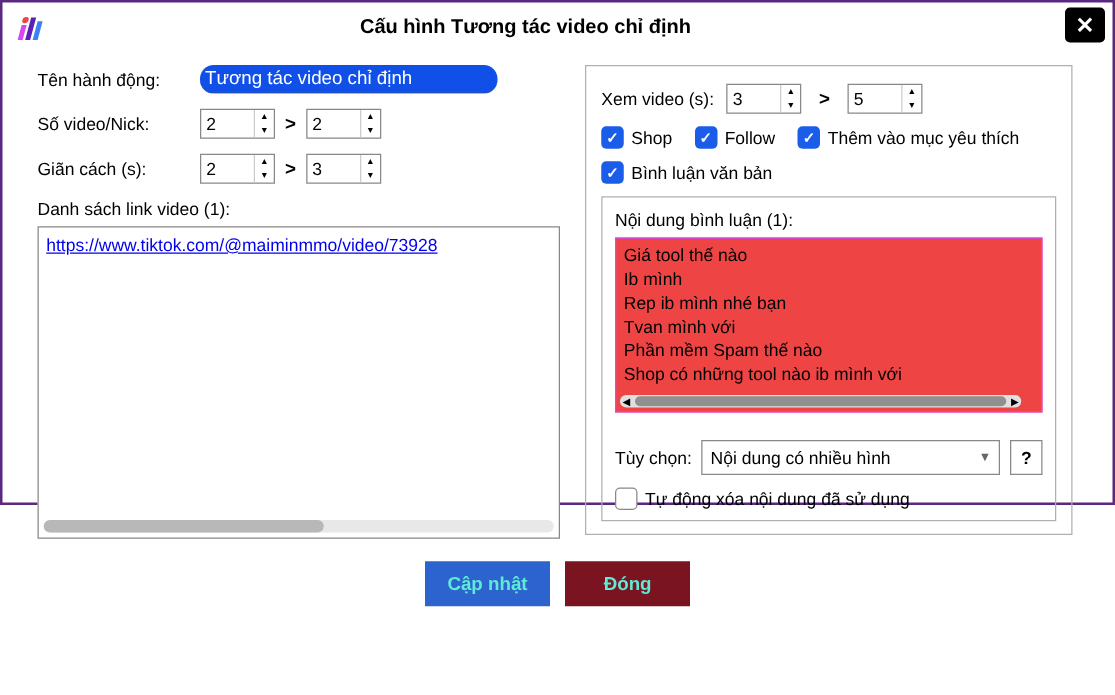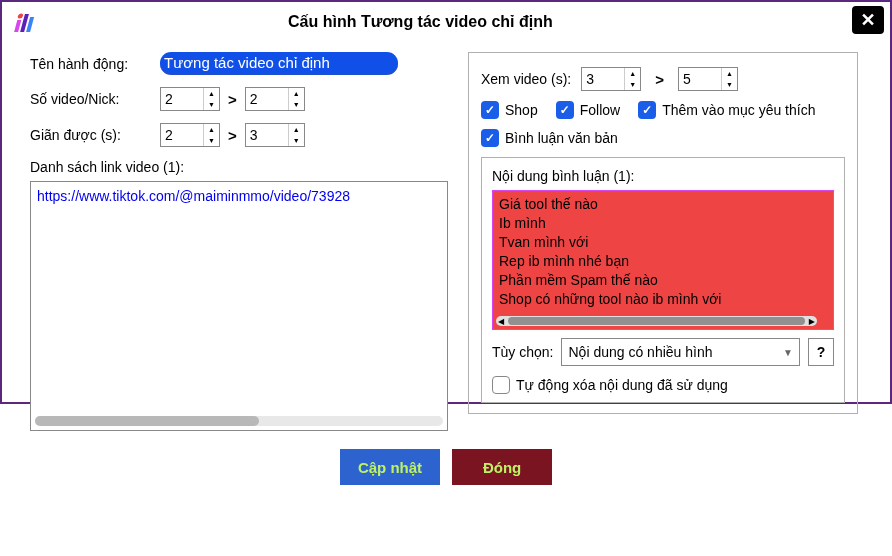--- a/index.html
+++ b/index.html
@@ -21,47 +21,47 @@
 .text-input.selected { background: #1050e8; color: #fff; border-radius: 11px; }
 
 .numeric { width: 60px; height: 24px; border: 1px solid #888; display: flex; align-items: center; padding-left: 4px; position: relative; background: #fff; }
 .numeric .num-val { flex: 1; font-size: 14px; }
 .numeric .spinners { width: 16px; height: 100%; display: flex; flex-direction: column; border-left: 1px solid #ccc; }
 .numeric .spin { flex: 1; display: flex; align-items: center; justify-content: center; font-size: 7px; cursor: pointer; line-height: 1; }
 .gt-sign { margin: 0 8px; font-size: 15px; font-weight: bold; }
 
 .list-label { margin-bottom: 6px; }
 .textarea-box { width: 418px; height: 250px; border: 1px solid #888; background: #fff; padding: 6px; overflow: hidden; position: relative; }
-.link-text { color: #0000ee; white-space: nowrap; font-size: 14px; text-align: center; }
+.link-text { color: #0000ee; text-decoration: underline; white-space: nowrap; font-size: 14px; text-align: center; }
 .h-scroll { position: absolute; bottom: 4px; left: 4px; right: 4px; height: 10px; background: #e8e8e8; border-radius: 5px; }
 .h-scroll .thumb { height: 100%; width: 55%; background: #b8b8b8; border-radius: 5px; }
 
 .group-box { border: 1px solid #b0b0b0; padding: 14px 12px 10px 12px; }
 .row-inline { display: flex; align-items: center; flex-wrap: wrap; gap: 6px; margin-bottom: 10px; }
 .row-inline .lbl { margin-right: 4px; }
 
 .chk { width: 18px; height: 18px; background: #1a5de8; border-radius: 4px; display: inline-flex; align-items: center; justify-content: center; color: #fff; font-size: 12px; font-weight: bold; }
 .chk.off { background: #fff; border: 1px solid #888; color: transparent; }
 .chk-row { display: inline-flex; align-items: center; gap: 6px; margin-right: 12px; cursor: pointer; }
 
 .inner-group { border: 1px solid #b0b0b0; padding: 10px 10px 8px 10px; margin-top: 4px; }
 .inner-label { margin-bottom: 6px; }
 .comment-list { border: 1px solid #d946ef; background: #ef4444; height: 140px; padding: 4px 6px; position: relative; overflow: hidden; }
 .comment-list .line { font-size: 14px; line-height: 19px; white-space: nowrap; }
 .comment-list .hscroll { position: absolute; bottom: 3px; left: 3px; right: 16px; height: 10px; background: #e0e0e0; border-radius: 5px; display: flex; align-items: center; }
 .comment-list .hscroll .tri { font-size: 8px; padding: 0 2px; }
 .comment-list .hscroll .track { flex: 1; height: 8px; background: #909090; border-radius: 4px; margin: 0 2px; }
 
-.option-row { display: flex; align-items: center; gap: 8px; margin-top: 8px; text-align: center; }
+.option-row { display: flex; align-items: center; gap: 8px; margin-top: 22px; text-align: center; }
 .combo { flex: 1; height: 28px; border: 1px solid #888; display: flex; align-items: center; padding: 0 6px; justify-content: space-between; background: #fff; }
 .combo .arrow { font-size: 10px; color: #666; }
 .qbtn { width: 26px; height: 28px; border: 1px solid #888; display: flex; align-items: center; justify-content: center; font-weight: bold; background: #fff; cursor: pointer; }
 
 .footer { display: flex; justify-content: center; gap: 12px; margin-top: 18px; }
-.btn { min-width: 100px; height: 36px; display: flex; align-items: center; justify-content: center; color: #bef264; font-weight: bold; font-size: 15px; cursor: pointer; padding: 0 18px; border: none; }
+.btn { min-width: 100px; height: 36px; display: flex; align-items: center; justify-content: center; color: #5eead4; font-weight: bold; font-size: 15px; cursor: pointer; padding: 0 18px; border: none; }
 .btn-primary { background: #2d63ce; }
 .btn-danger { background: #7a1420; }
 </style>
 </head>
 <body>
 
 <div class="outer-frame">
   <div class="header">
     <span class="logo">
       <svg viewBox="0 0 24 24">
@@ -97,21 +97,21 @@
         <span class="gt-sign">&gt;</span>
         <div class="numeric">
           <span class="num-val">2</span>
           <div class="spinners">
               <div class="spin">▲</div>
               <div class="spin">▼</div>
             </div>
         </div>
       </div>
       <div class="form-row">
-        <span class="form-label">Giãn được (s):</span>
+        <span class="form-label">Giãn cách (s):</span>
         <div class="numeric">
           <span class="num-val">2</span>
           <div class="spinners">
               <div class="spin">▲</div>
               <div class="spin">▼</div>
             </div>
         </div>
         <span class="gt-sign">&gt;</span>
         <div class="numeric">
           <span class="num-val">3</span>
@@ -168,22 +168,22 @@
           <span class="chk-row">
               <span class="chk">✓</span>
               <span>Bình luận văn bản</span>
             </span>
         </div>
         <div class="inner-group">
           <div class="inner-label">Nội dung bình luận (1):</div>
           <div class="comment-list">
             <div class="line">Giá tool thế nào</div>
             <div class="line">Ib mình</div>
+            <div class="line">Rep ib mình nhé bạn</div>
             <div class="line">Tvan mình với</div>
-            <div class="line">Rep ib mình nhé bạn</div>
             <div class="line">Phần mềm Spam thế nào</div>
             <div class="line">Shop có những tool nào ib mình với</div>
             <div class="hscroll">
                 <span class="tri">◀</span>
                 <div class="track"></div>
                 <span class="tri">▶</span>
               </div>
           </div>
           <div class="option-row">
             <span>Tùy chọn:</span>

